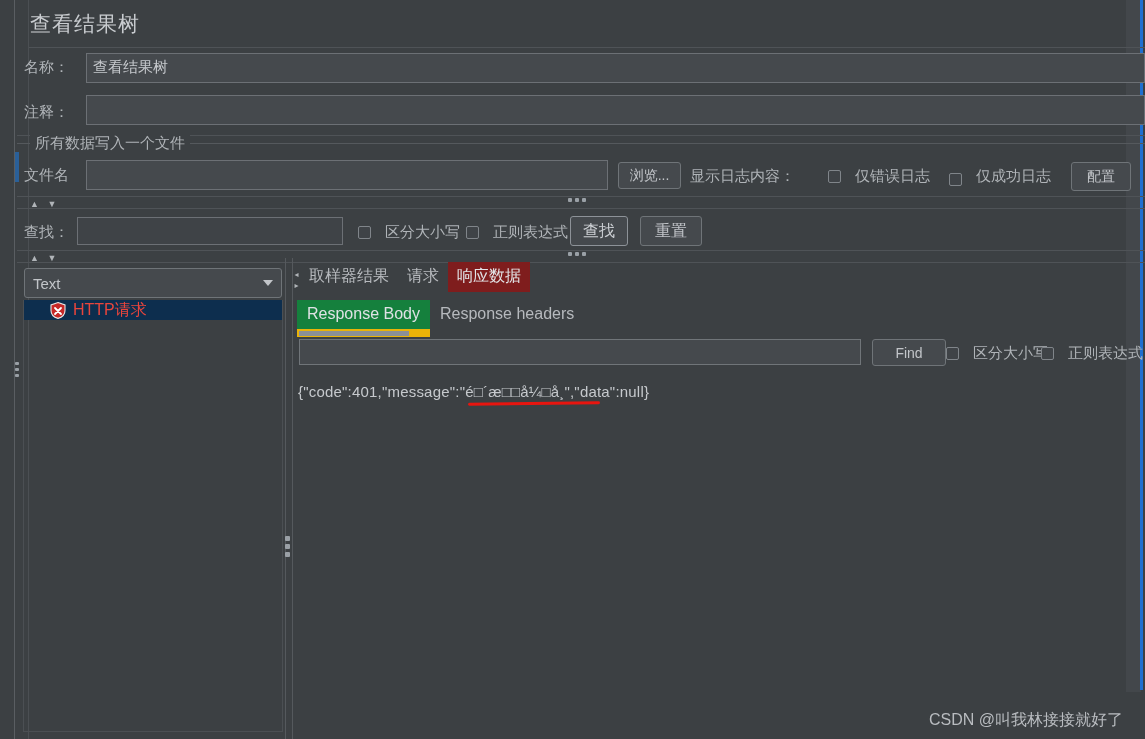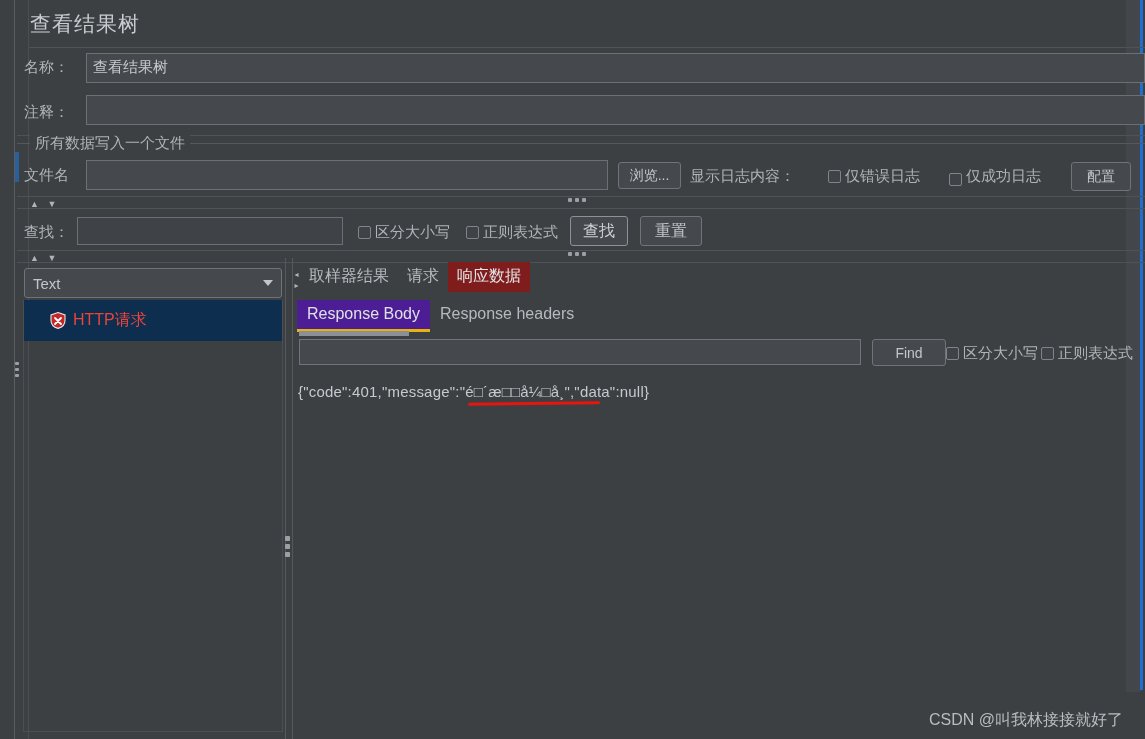--- a/index.html
+++ b/index.html
@@ -51,21 +51,21 @@
   }
 
   .btn {
     position:absolute; background:#45494d; border:1px solid #6f7478;
     border-radius:3px; color:#c2c5c9; font-size:14px;
     display:flex; align-items:center; justify-content:center;
     cursor:default; user-select:none;
   }
   .btn.accent { border-color:#8d9298; color:#cdd0d4; }
 
-  .chk { position:absolute; display:flex; align-items:center; gap:4px; font-size:15px; color:#b0b4b8; }
+  .chk { position:absolute; display:flex; align-items:center; gap:14px; font-size:15px; color:#b0b4b8; }
   .chk .box { width:13px; height:13px; border:1px solid #80858a; background:#3f4347; border-radius:2px; }
 
   
   .dots-h { position:absolute; display:flex; gap:3px; }
   .dots-h i { width:4px; height:4px; background:#9aa0a6; border-radius:1px; }
   .dots-v { position:absolute; display:flex; flex-direction:column; gap:3px; }
   .dots-v i { width:5px; height:5px; background:#9aa0a6; border-radius:1px; }
 
   .arrows { position:absolute; font-size:9px; color:#b0b4b8; letter-spacing:3px; line-height:9px; }
 
@@ -73,42 +73,42 @@
   .combo {
     position:absolute; left:24px; top:268px; width:258px; height:30px;
     background:#45494d; border:1px solid #6f7478; border-radius:3px;
     display:flex; align-items:center; padding:0 8px; color:#c2c5c9; font-size:15px;
   }
   .combo .caret { margin-left:auto; width:0;height:0;
     border-left:5px solid transparent;border-right:5px solid transparent;border-top:6px solid #c2c5c9; }
 
   .tree { position:absolute; left:24px; top:300px; width:258px; bottom:6px; }
   .tree-item {
-    height:41px; background:#0d2e4e; display:flex; align-items:center;
+    height:20px; background:#0d2e4e; display:flex; align-items:center;
     padding-left:26px; gap:7px;
   }
   .tree-item .label { color:#e8453c; font-size:16px; }
 
   .shield { width:16px; height:17px; position:relative; flex:0 0 auto; }
 
   .left-pane-border { position:absolute; left:23px; top:300px; width:260px; height:432px; border:1px solid #4b4f53; border-top:none; }
 
   .vsplit { position:absolute; left:285px; top:258px; width:1px; height:481px; background:#55595d; }
   .vsplit2 { position:absolute; left:292px; top:258px; width:1px; height:481px; background:#55595d; }
 
   
   .tabs-main { position:absolute; left:300px; top:262px; display:flex; align-items:flex-end; gap:0; }
   .tab-main {
     font-size:16px; color:#b6b9bd; padding:4px 9px 5px 9px;
   }
   .tab-main.sel { background:#7f1d1d; color:#e3e6e9; }
 
   .tabs-sub { position:absolute; left:297px; top:300px; display:flex; gap:0; }
   .tab-sub { font-size:16px; color:#b6b9bd; padding:5px 10px 6px 10px; }
-  .tab-sub.sel { background:#4c1d95; color:#dfe2e5; border-bottom:3px solid #eab308; }
+  .tab-sub.sel { background:#15803d; color:#dfe2e5; border-bottom:8px solid #eab308; }
 
   .find-row-input {
     position:absolute; left:299px; top:339px; width:562px; height:26px;
     background:#45494d; border:1px solid #707579;
   }
   .find-btn { left:872px; top:339px; width:74px; height:27px; }
 
   .resp-body {
     position:absolute; left:298px; top:378px; right:26px; bottom:10px;
     color:#c6c9cd; font-size:15px; padding:2px 0 0 0; line-height:24px;

